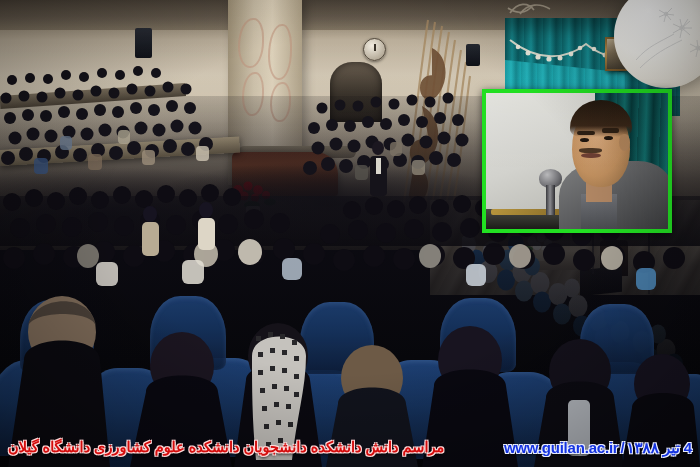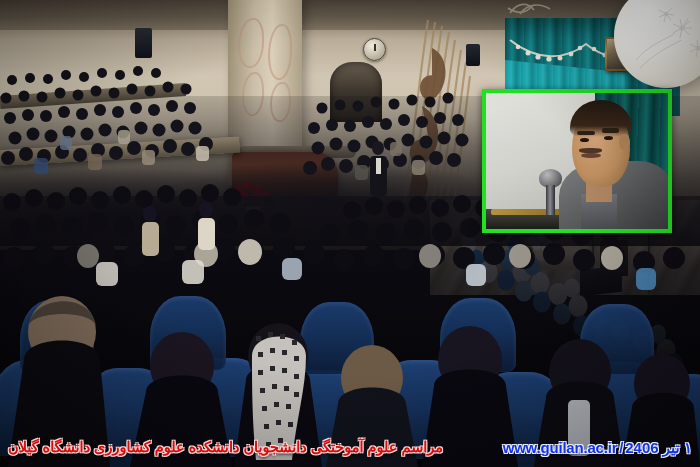--- a/index.html
+++ b/index.html
@@ -859,18 +859,18 @@
 
     <div id="mic-head"></div>
     <div id="mic-body"></div>
   </div>
 
   <div class="layer" id="warm-tone"></div>
   <div class="layer" id="vignette"></div>
 
   <div class="layer" id="caption-bar">
     <div id="caption-left" class="cap-text">
-      <span>www.guilan.ac.ir</span><span class="sep">/</span><span id="caption-date">۱ تیر 2406</span>
+      <span>www.guilan.ac.ir</span><span class="sep">/</span><span id="caption-date">4 تیر ۱۳۸۸</span>
     </div>
-    <div id="caption-right" class="cap-text">مراسم علوم آموختگی دانشجویان دانشکده علوم کشاورزی دانشگاه گیلان</div>
+    <div id="caption-right" class="cap-text">مراسم دانش دانشکده دانشجویان دانشکده علوم کشاورزی دانشگاه گیلان</div>
   </div>
 
 </div>
 
 </body></html>

